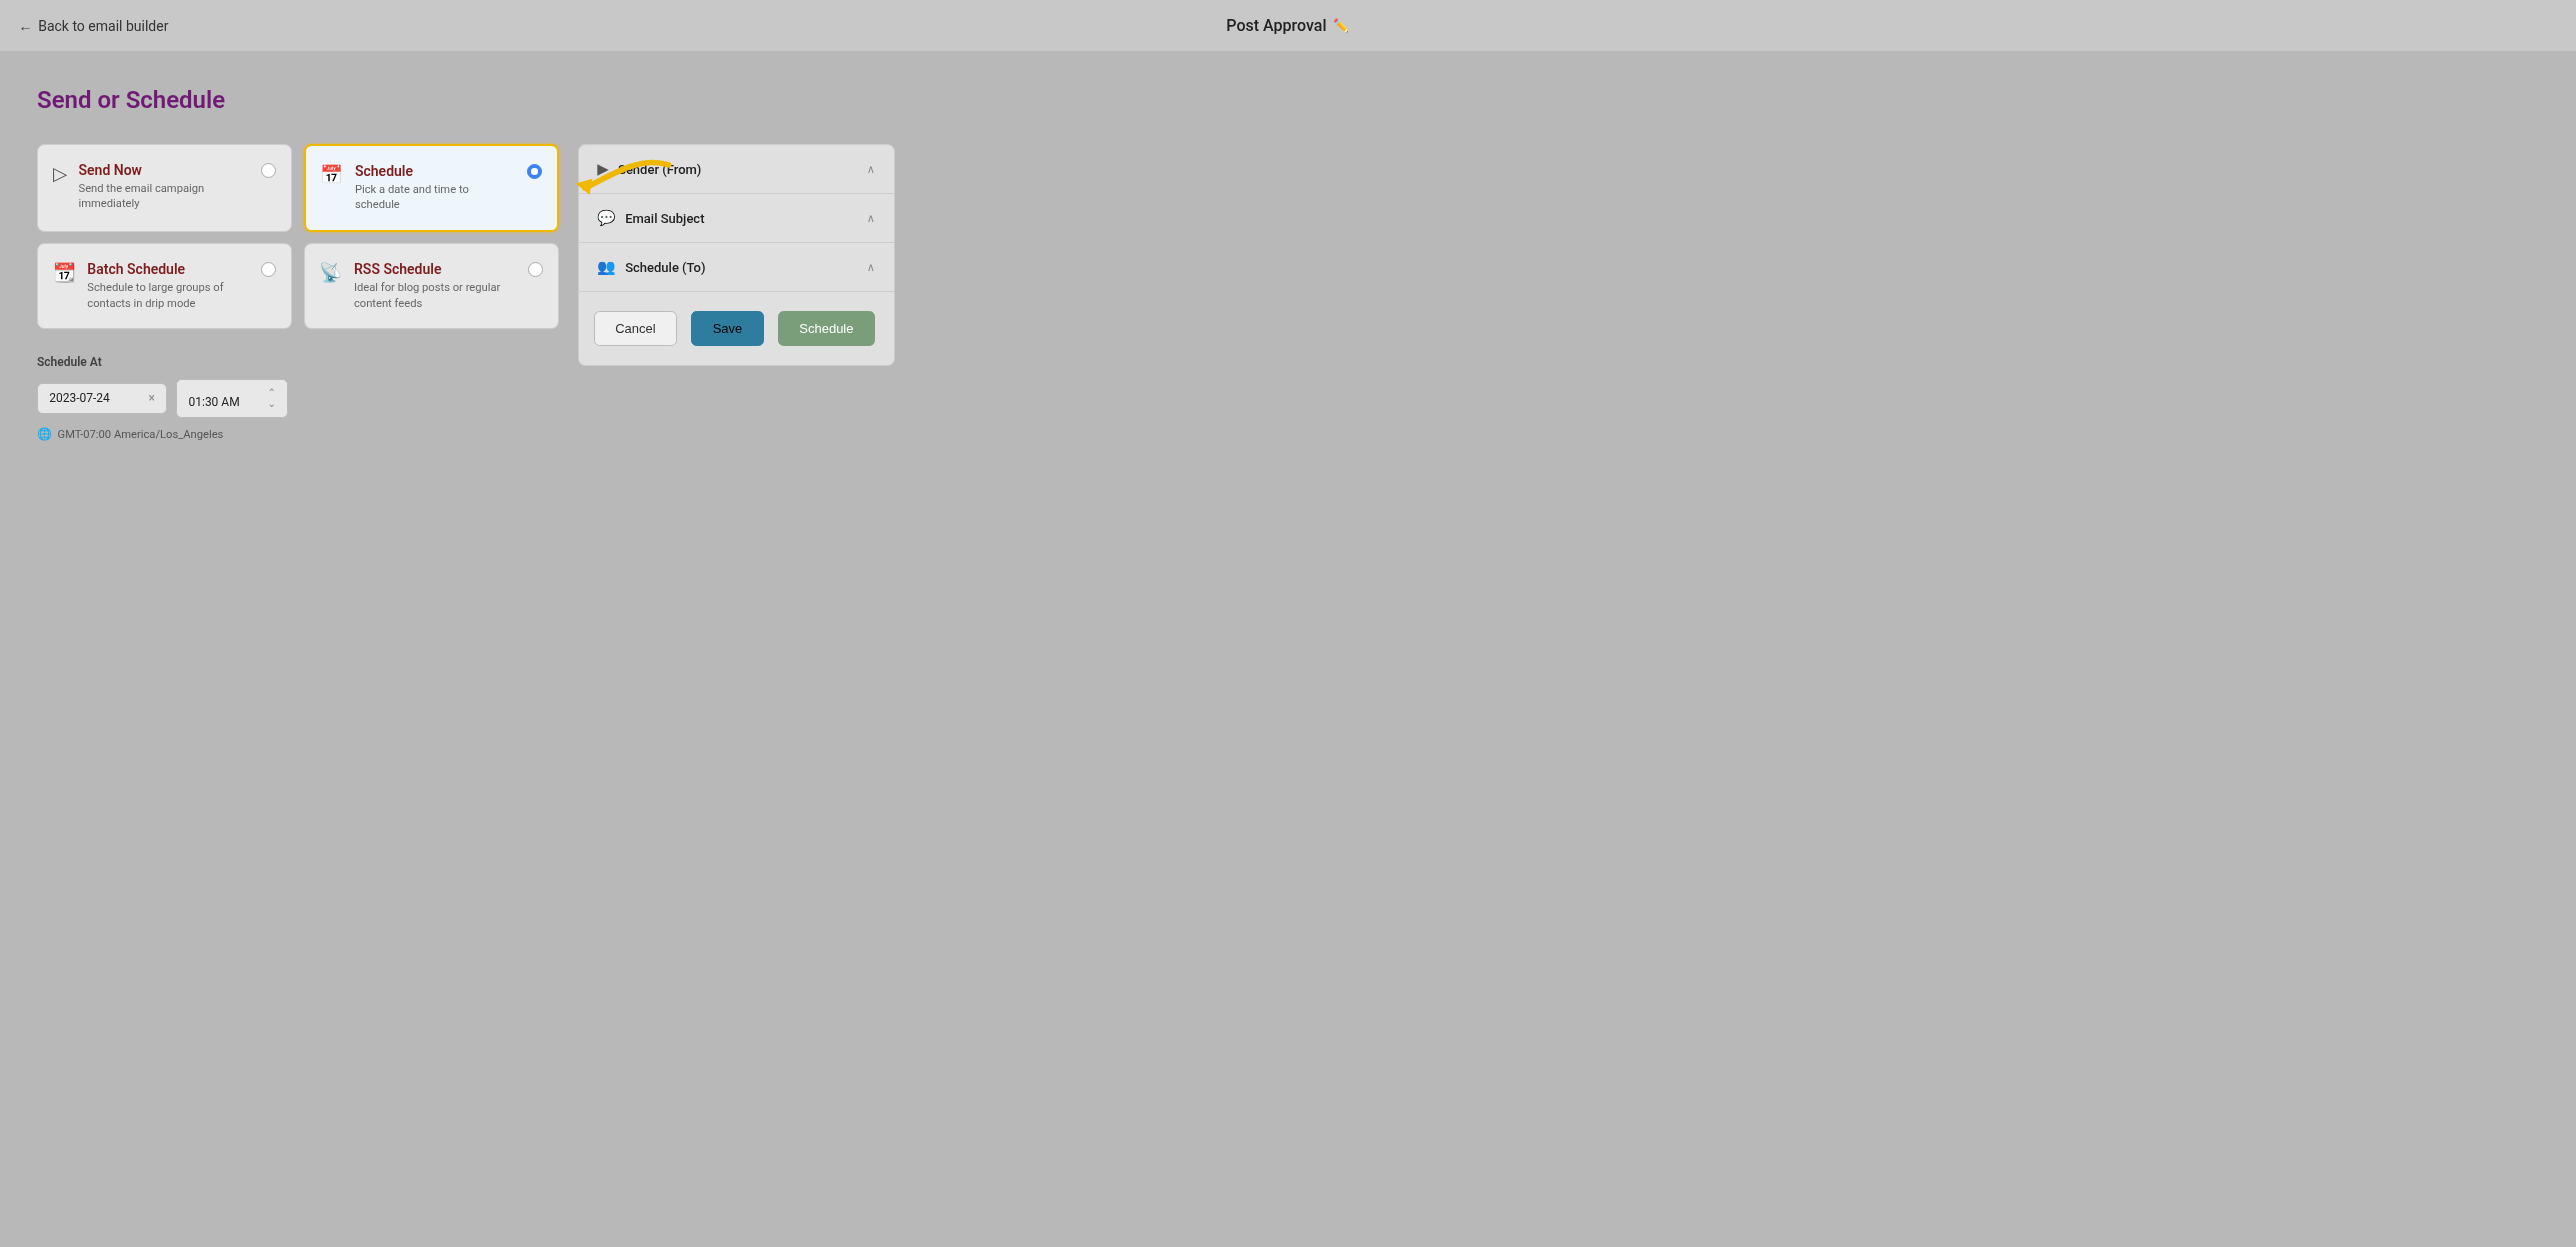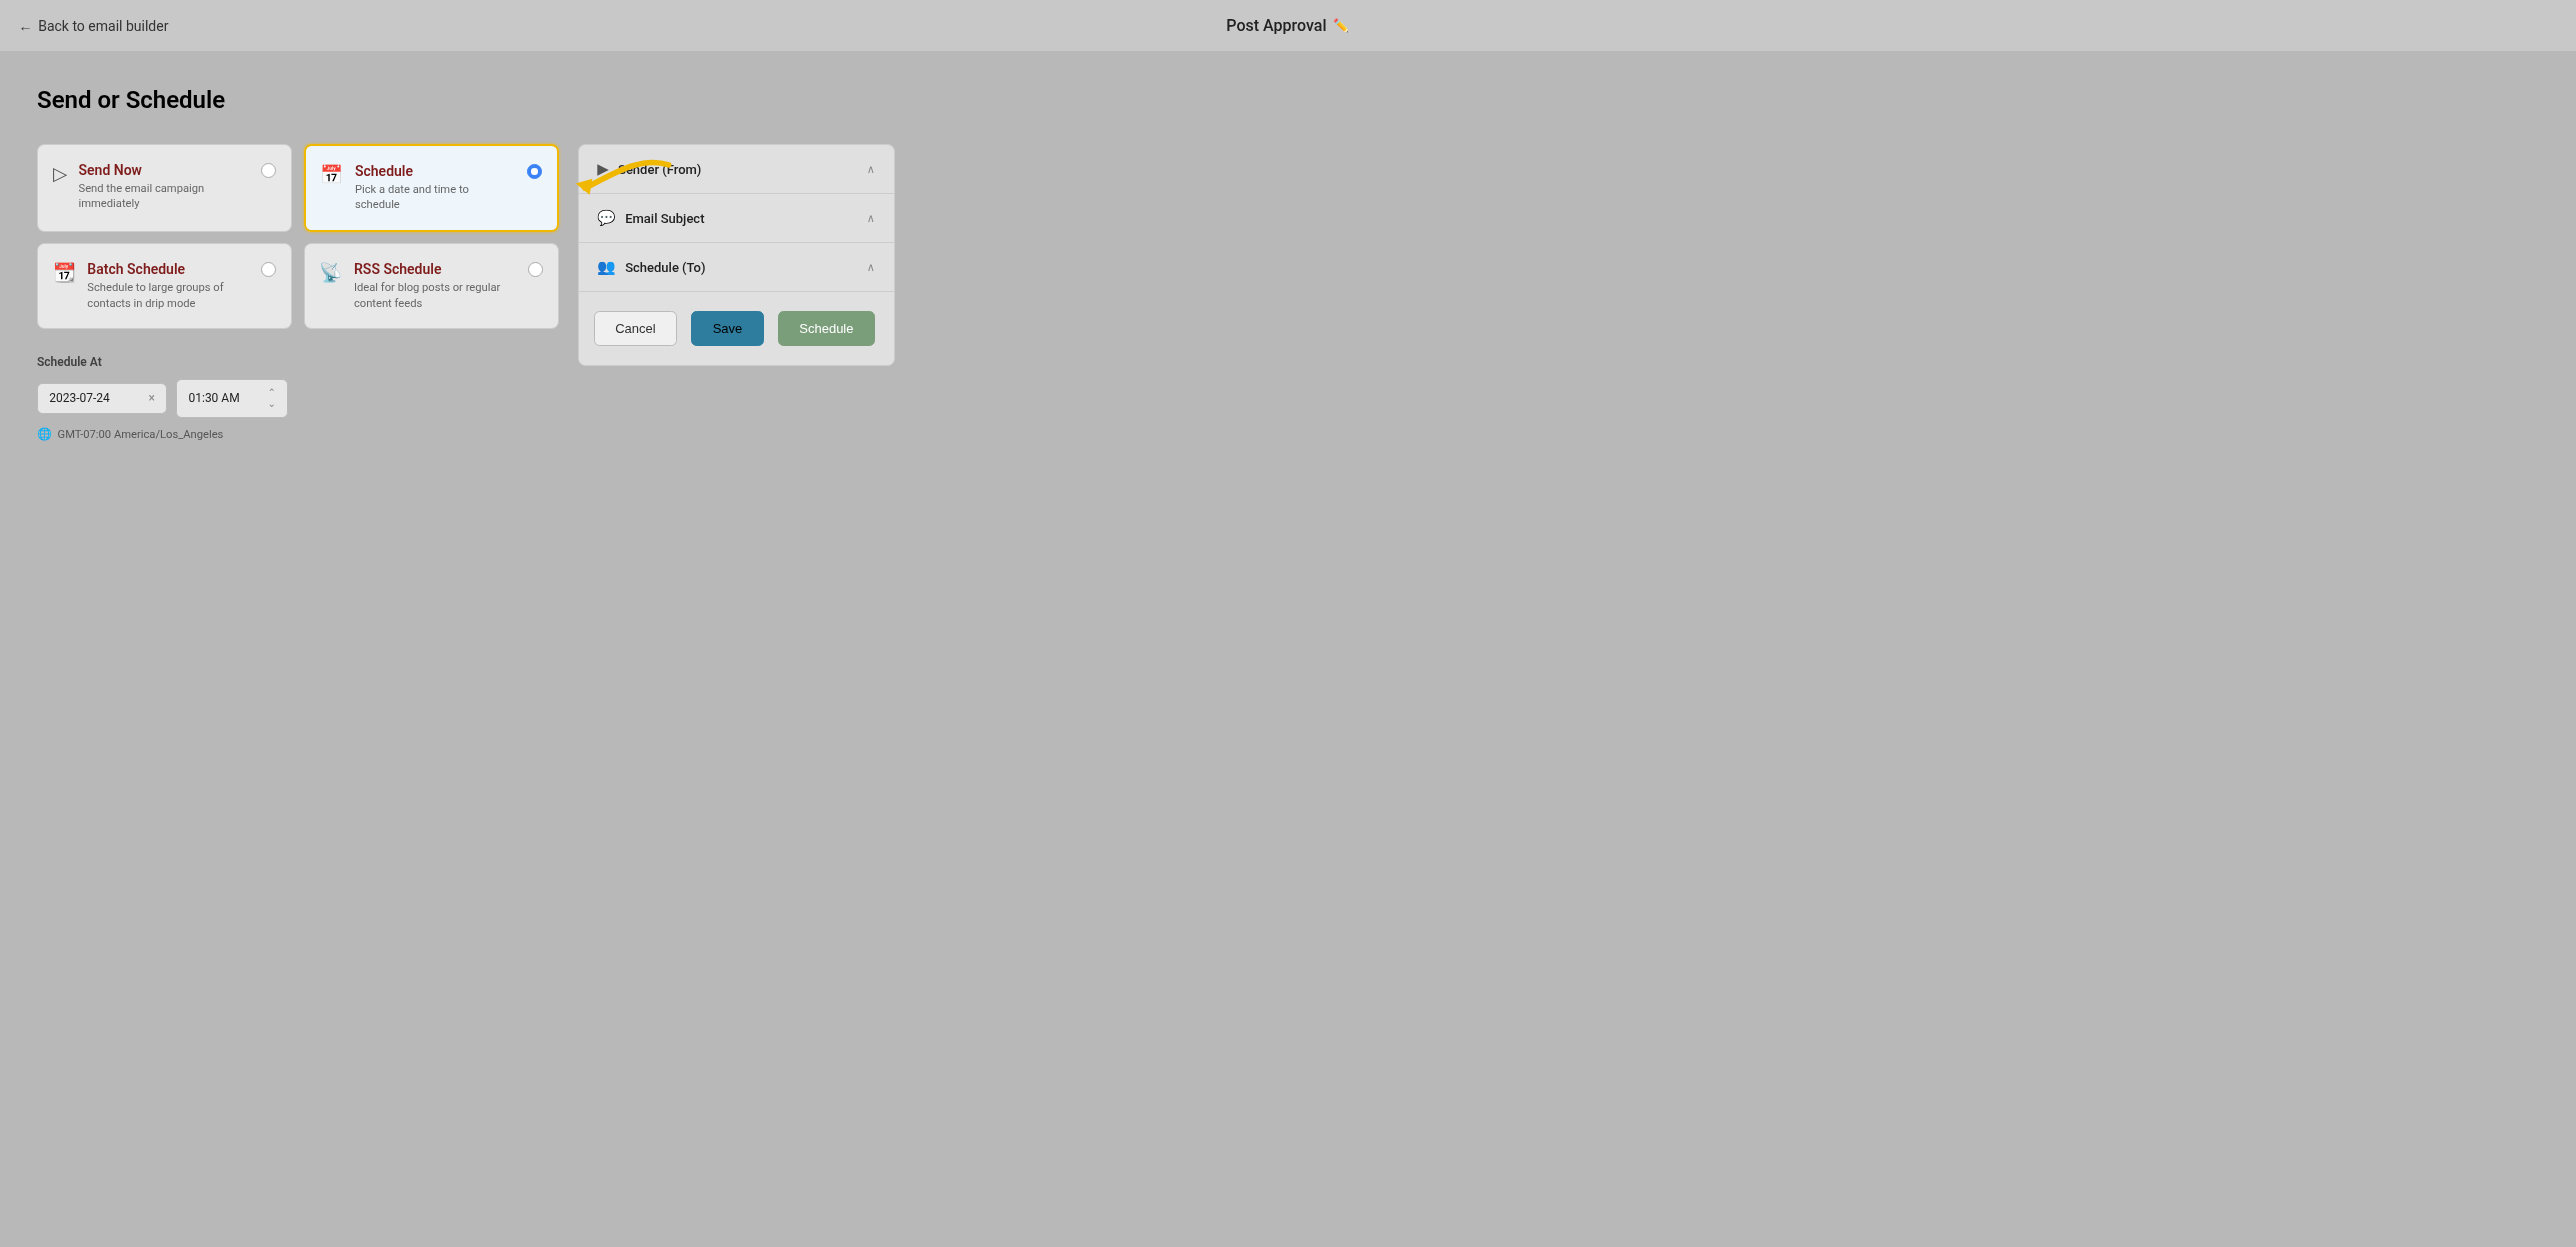--- a/index.html
+++ b/index.html
@@ -49,21 +49,21 @@
 
     
     .main {
       flex: 1;
       padding: 34px 37px;
       background: #b8b8b8;
     }
     .page-title {
       font-size: 24px;
       font-weight: 600;
-      color: #000000;
+      color: #701a75;
       margin-bottom: 30px;
     }
 
     .content-wrapper {
       display: flex;
       gap: 18.6px;
       align-items: flex-start;
     }
 
     
@@ -154,21 +154,21 @@
       margin-bottom: 9.3px;
     }
     .date-input, .time-input {
       background: #e8e8e8;
       border: 0.9px solid #bbb;
       border-radius: 5.6px;
       padding: 7.5px 11.2px;
       font-size: 12px;
       color: #222;
       display: flex;
-      align-items: center;
+      align-items: flex-end;
       justify-content: space-between;
       gap: 7.5px;
       cursor: pointer;
     }
     .date-input {
       min-width: 130px;
     }
     .time-input {
       min-width: 112px;
     }

